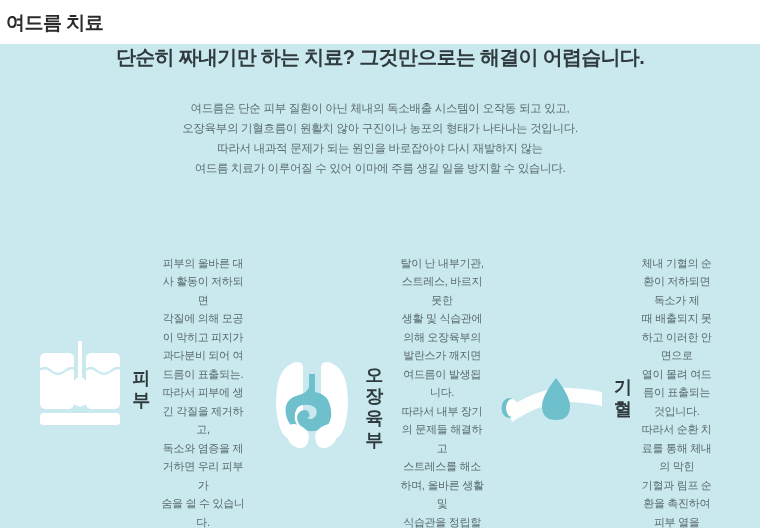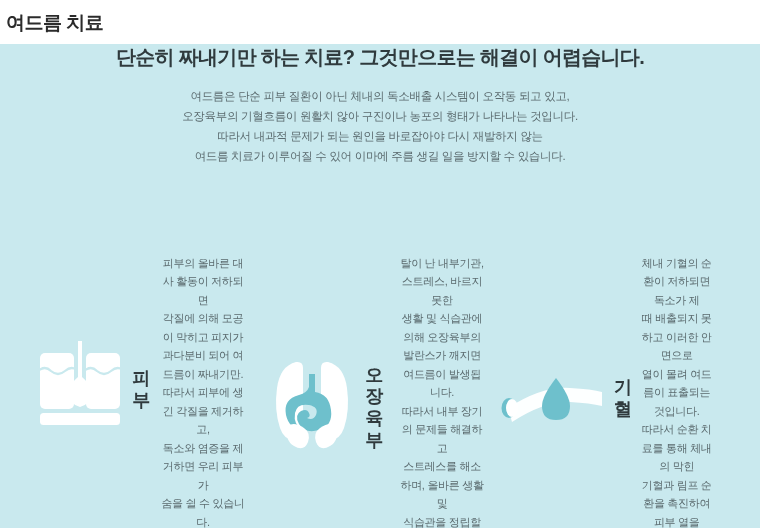--- a/index.html
+++ b/index.html
@@ -52,21 +52,21 @@
     text-align:center;
   }
   .headline {
     font-size:20px;
     font-weight:bold;
     color:#2f3a3d;
     letter-spacing:-0.7px;
     line-height:1.3;
   }
   .intro-body {
-    margin-top:16px;
+    margin-top:28px;
     font-size:11.5px;
     color:#5a6a6e;
     line-height:1.75;
     letter-spacing:-0.3px;
   }
   .intro-body p { margin:0; }
 
   
   .columns {
     position:absolute;
@@ -158,21 +158,21 @@
 
             <path d="M50 0 L50 36 q-8 6 -8 16 q0 12 10 14 q10 -2 10 -14 q0 -10 -8 -16 L54 0 Z" fill="#ffffff"></path>
 
             <rect x="12" y="72" width="80" height="12" rx="3.5" fill="#ffffff"></rect>
           </svg>
         </div>
         <div class="col-heading">피부</div>
         <div class="col-body">
           <p>피부의 올바른 대사 활동이 저하되면</p>
           <p>각질에 의해 모공이 막히고 피지가</p>
-          <p>과다분비 되어 여드름이 짜내기만.</p>
+          <p>과다분비 되어 여드름이 표출되는.</p>
           <p>따라서 피부에 생긴 각질을 제거하고,</p>
           <p>독소와 염증을 제거하면 우리 피부가</p>
           <p>숨을 쉴 수 있습니다.</p>
         </div>
       </div>
 
       <div class="col col-3">
         <div class="icon-box">
           <svg width="92" height="96" viewBox="0 0 92 96" aria-hidden="true">
 

